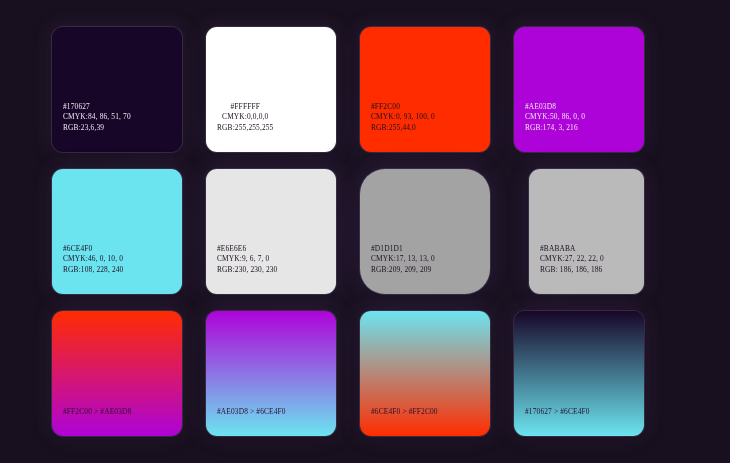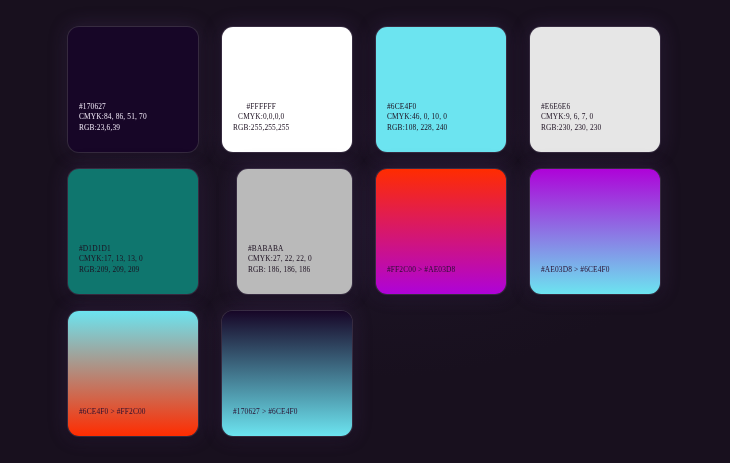--- a/index.html
+++ b/index.html
@@ -14,21 +14,21 @@
   }
   
   .backdrop {
     position:absolute; inset:0;
     background:
       radial-gradient(ellipse 60% 45% at 50% 50%, #1d1426 0%, #18101e 70%),
       #18101e;
   }
   .palette-grid {
     position:absolute;
-    left:68px; top:27px;
+    left:52px; top:27px;
     width:594px; height:409px;
     display:grid;
     grid-template-columns:repeat(4, 130px);
     grid-template-rows:repeat(3, 125px);
     column-gap:24px;
     row-gap:17px;
   }
   .swatch {
     position:relative;
     border-radius:11px;
@@ -68,39 +68,53 @@
   </div>
 
   <div class="swatch" style="background: rgb(255, 255, 255); text-align: center;">
     <div class="swatch-info dark-text">
       <div>#FFFFFF</div>
       <div>CMYK:0,0,0,0</div>
       <div>RGB:255,255,255</div>
     </div>
   </div>
 
+  <div class="swatch" style="background: rgb(255, 44, 0);">
+    <div class="swatch-info dark-text">
+      <div>#FF2C00</div>
+      <div>CMYK:0, 93, 100, 0</div>
+      <div>RGB:255,44,0</div>
+    </div>
+  </div>
 
+  <div class="swatch" style="background: rgb(174, 3, 216);">
+    <div class="swatch-info light-text">
+      <div>#AE03D8</div>
+      <div>CMYK:50, 86, 0, 0</div>
+      <div>RGB:174, 3, 216</div>
+    </div>
+  </div>
 
   <div class="swatch" style="background: rgb(108, 228, 240);">
     <div class="swatch-info dark-text">
       <div>#6CE4F0</div>
       <div>CMYK:46, 0, 10, 0</div>
       <div>RGB:108, 228, 240</div>
     </div>
   </div>
 
   <div class="swatch" style="background: rgb(230, 230, 230);">
     <div class="swatch-info dark-text">
       <div>#E6E6E6</div>
       <div>CMYK:9, 6, 7, 0</div>
       <div>RGB:230, 230, 230</div>
     </div>
   </div>
 
-  <div class="swatch" style="background: #0f766e;">
+  <div class="swatch" style="background: #a3a3a3; border-radius: 25px;">
     <div class="swatch-info dark-text">
       <div>#D1D1D1</div>
       <div>CMYK:17, 13, 13, 0</div>
       <div>RGB:209, 209, 209</div>
     </div>
   </div>
 
   <div class="swatch" style="background: rgb(186, 186, 186); margin-left: 15px;">
     <div class="swatch-info dark-text">
       <div>#BABABA</div>

